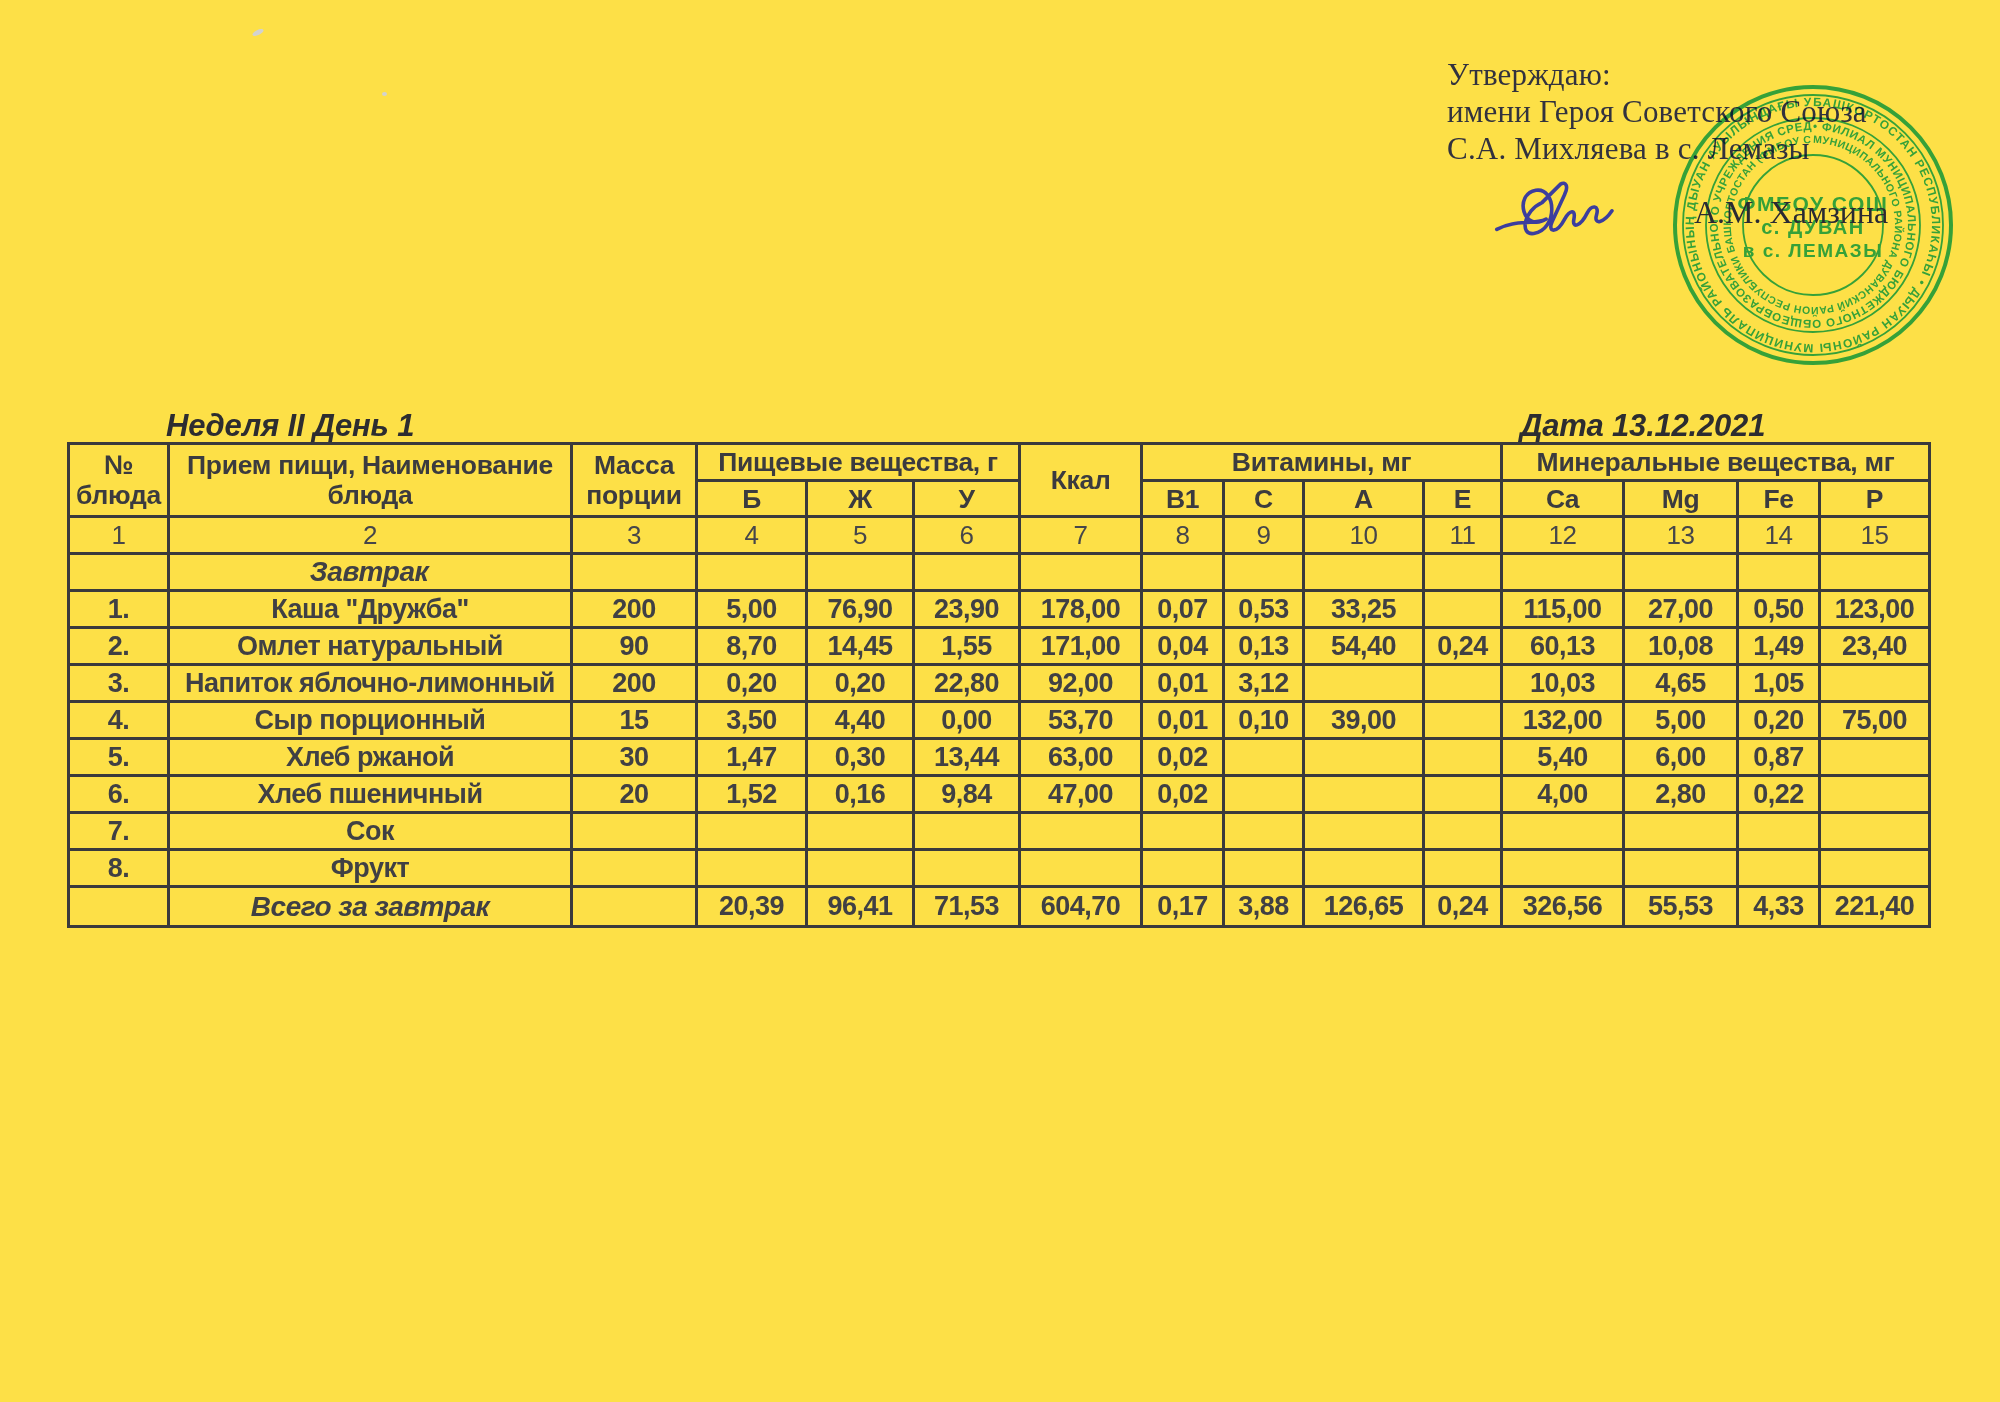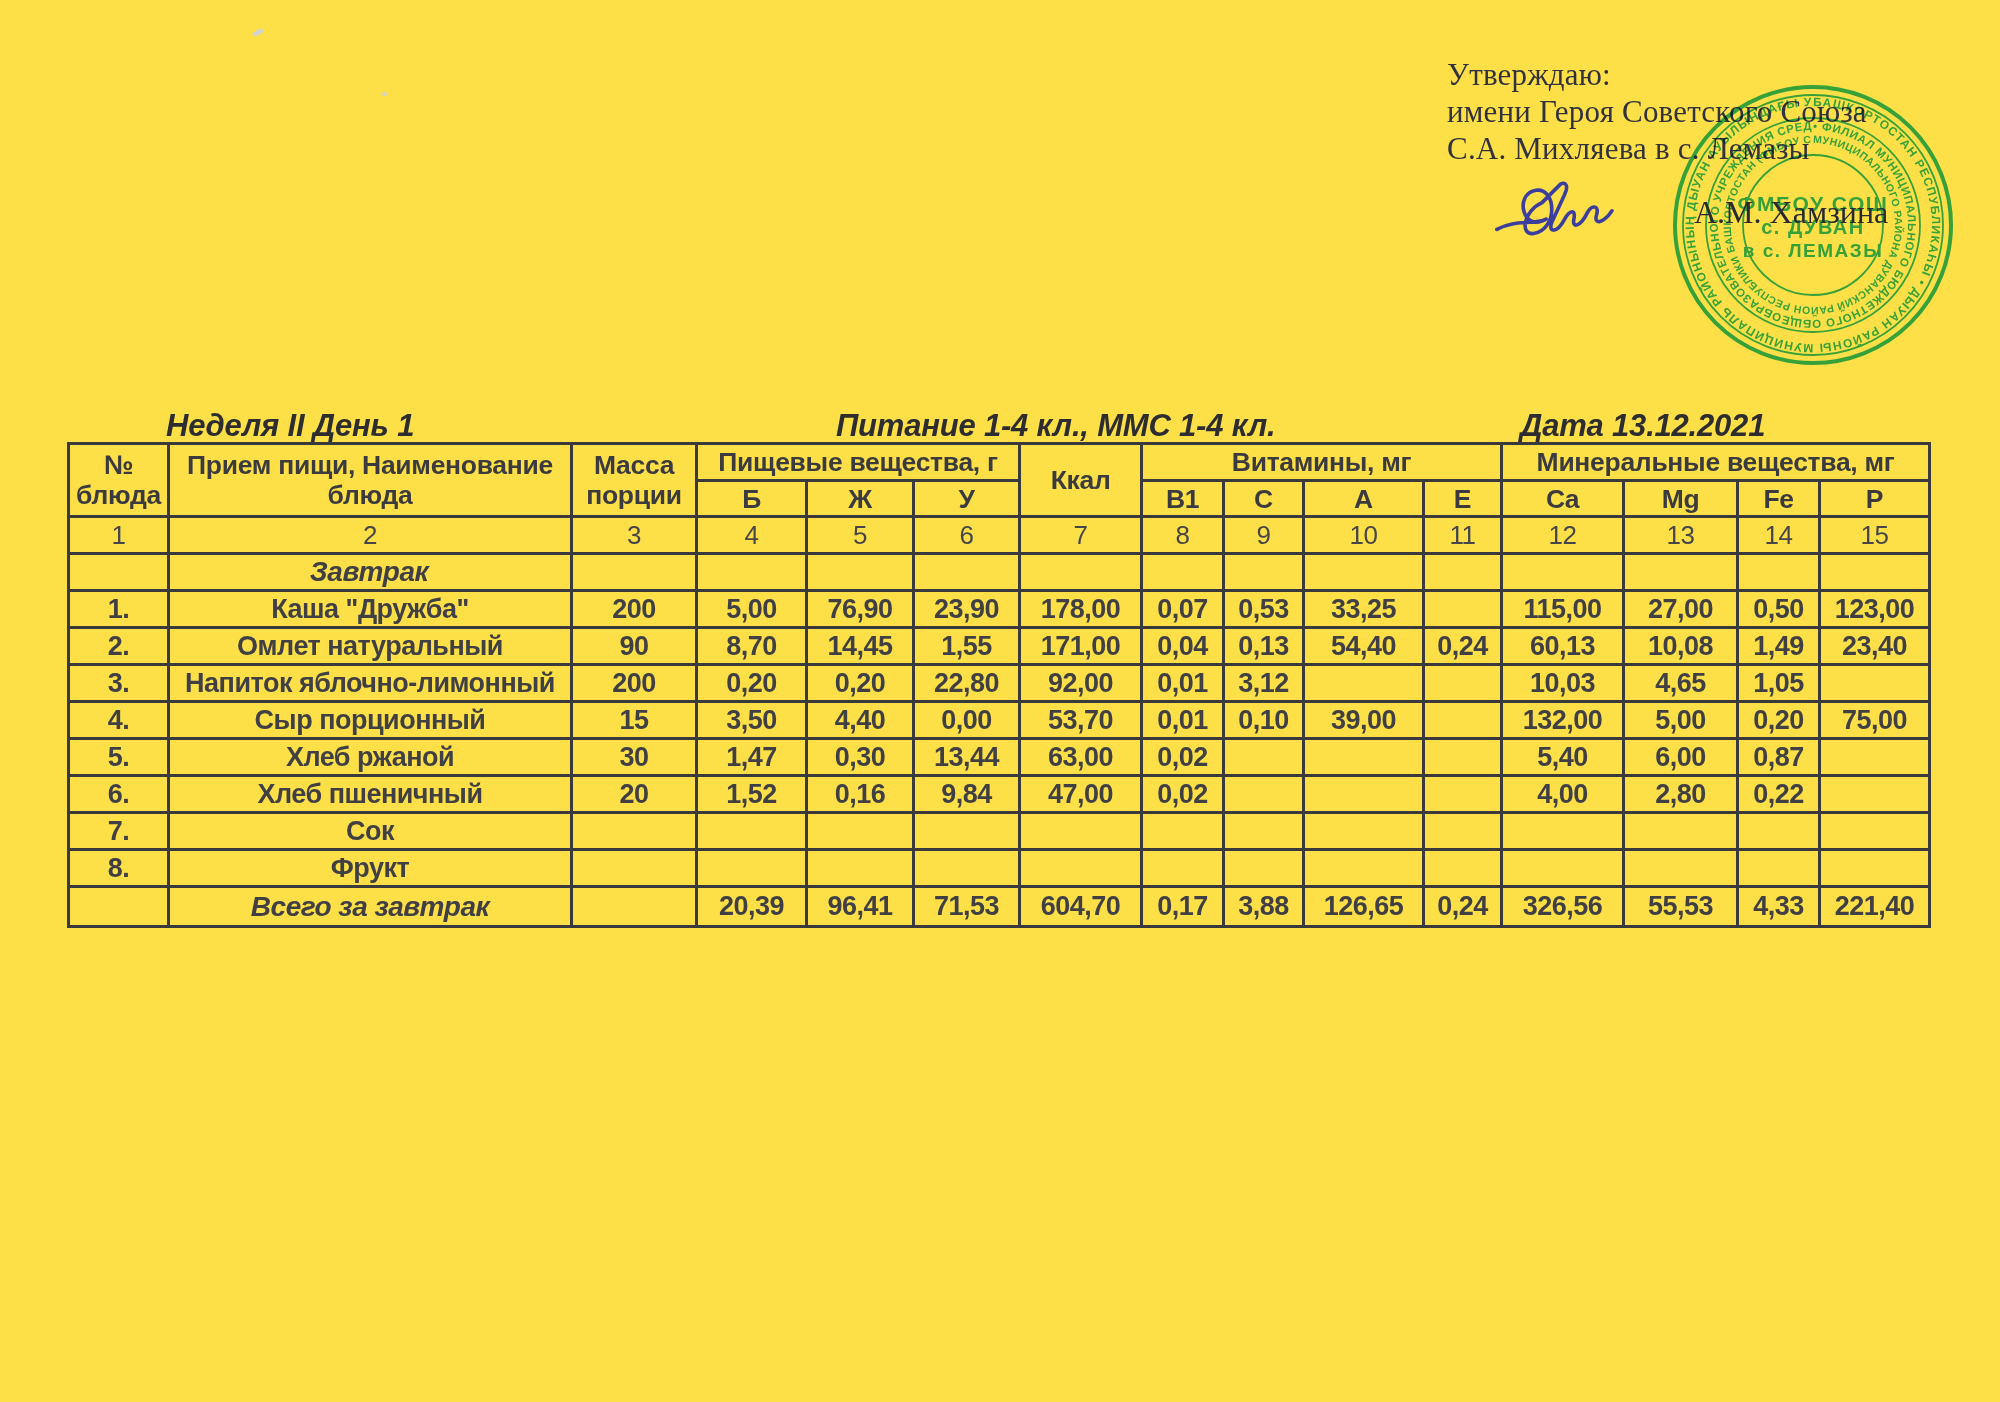--- a/index.html
+++ b/index.html
@@ -110,21 +110,20 @@
       <text class="ring-text rt1"><textPath href="#ringOuter">БАШКОРТОСТАН РЕСПУБЛИКАҺЫ • ДЫУАН РАЙОНЫ МУНИЦИПАЛЬ РАЙОНЫНЫҢ ДЫУАН АУЫЛЫНДАҒЫ УРТА ДӨЙӨМ БЕЛЕМ БИРЕҮ МӘКТӘБЕНЕҢ ФИЛИАЛЫ •</textPath></text>
       <text class="ring-text rt2"><textPath href="#ringMiddle">• ФИЛИАЛ МУНИЦИПАЛЬНОГО БЮДЖЕТНОГО ОБЩЕОБРАЗОВАТЕЛЬНОГО УЧРЕЖДЕНИЯ СРЕДНЕЙ ОБЩЕОБРАЗОВАТЕЛЬНОЙ ШКОЛЫ с. ДУВАН</textPath></text>
       <text class="ring-text rt3"><textPath href="#ringInner">МУНИЦИПАЛЬНОГО РАЙОНА ДУВАНСКИЙ РАЙОН РЕСПУБЛИКИ БАШКОРТОСТАН (ФМБОУ СОШ с. ДУВАН в с. ЛЕМАЗЫ) • РЕСПУБЛИКИ •</textPath></text>
       <text class="center-text" x="145" y="131" font-size="21">ФМБОУ СОШ</text>
       <text class="center-text" x="145" y="154" font-size="20">с. ДУВАН</text>
       <text class="center-text" x="145" y="177" font-size="19">в с. ЛЕМАЗЫ</text>
     </g>
   </svg>
 
   <div class="title week">Неделя II День 1</div>
-  <div class="title meal">Питание 1-4 кл., ММС 1-4 кл.</div>
   <div class="title date">Дата 13.12.2021</div>
 
   <table class="menu">
     <colgroup>
       <col style="width:100px">
         <col style="width:403px">
         <col style="width:125px">
       <col style="width:110px">
         <col style="width:107px">
         <col style="width:106px">

